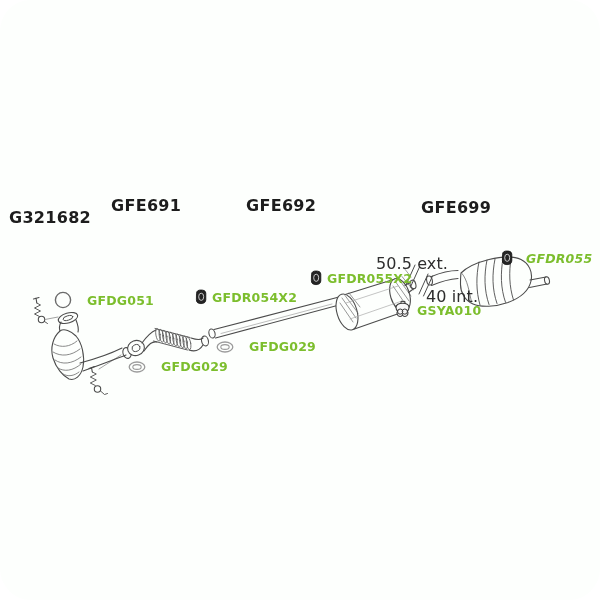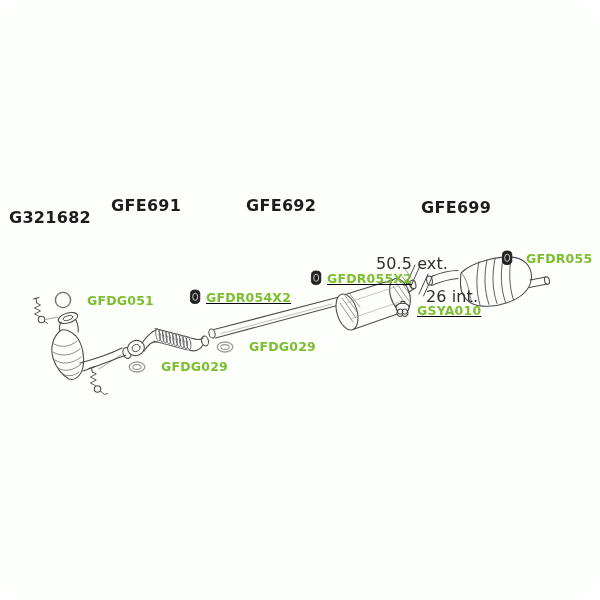--- a/index.html
+++ b/index.html
@@ -17,21 +17,21 @@
   }
   .part-label{
     position:absolute;display:flex;align-items:center;
     white-space:nowrap;
   }
   .part-label .code{
     font-size:12.5px;font-weight:700;letter-spacing:.2px;
     color:var(--green,#7cbe2d);
   }
   .part-label .icon{display:inline-flex;flex:0 0 auto;}
-  .gap7{gap:14px;} .gap5{gap:4px;text-decoration:underline;} .gap12{gap:12px;}
+  .gap7{gap:14px;} .gap5{gap:4px;} .gap12{gap:12px;font-style:italic;}
   .dim-note{
     position:absolute;font-size:16px;font-weight:400;color:#2e2e2e;
     white-space:nowrap;letter-spacing:.1px;
   }
   svg{display:block;}
   .drawing{position:absolute;left:0;top:0;}
 </style>
 </head>
 <body>
 
@@ -141,21 +141,21 @@
 
   <div class="part-label gap7" style="left:53px;top:290px">
     <span class="icon">
       <svg width="20" height="20">
           <circle cx="10" cy="10" r="7.6" fill="none" stroke="#6b6b6b" stroke-width="1.4"></circle>
         </svg>
     </span>
     <span class="code">GFDG051</span>
   </div>
 
-  <div class="part-label gap5" style="left:188px;top:289px">
+  <div class="part-label gap5" style="left:194px;top:289px">
     <span class="icon">
       <svg width="14" height="16">
         <path d="M2.5,4.5 C2.5,1.8 4.5,1 6.8,1 C9.3,1 11.8,1.6 11.8,4.2 L11.8,10.8 C11.8,13.7 9.5,14.6 7,14.6 C4.4,14.6 2.3,13.6 2.4,10.8 Z" fill="#242424" stroke="#111" stroke-width="0.8"></path>
         <ellipse cx="7.2" cy="7.8" rx="2.5" ry="3.6" fill="none" stroke="#c8c8c8" stroke-width="1"></ellipse>
       </svg>
     </span>
     <span class="code">GFDR054X2</span>
   </div>
 
   <div class="part-label gap7" style="left:127px;top:359px">
@@ -204,15 +204,15 @@
         <path d="M9,3.2 L9,1.4 L13,1.4 L13,3.2" fill="none" stroke="#3a3a3a" stroke-width="1"></path>
         <path d="M4,7.5 C4,4.5 7,3.3 10.5,3.3 C14,3.3 17,4.5 17,7.5 C17,9.2 16.3,10.3 15.4,11 C16.6,12.8 16,16.5 13,16.5 C11.6,16.5 10.8,15.8 10.5,14.9 C10.2,15.8 9.4,16.5 8,16.5 C5,16.5 4.4,12.8 5.6,11 C4.7,10.3 4,9.2 4,7.5 Z" fill="#f8f8f8" stroke="#3a3a3a" stroke-width="1.1"></path>
         <circle cx="8.2" cy="11.6" r="2.6" fill="none" stroke="#3a3a3a" stroke-width="1"></circle>
         <circle cx="12.8" cy="11.6" r="2.6" fill="none" stroke="#3a3a3a" stroke-width="1"></circle>
       </svg>
     </span>
     <span class="code">GSYA010</span>
   </div>
 
   <div class="dim-note" style="left:376px;top:254px">50.5 ext.</div>
-  <div class="dim-note" style="left:426px;top:287px">26 int.</div>
+  <div class="dim-note" style="left:426px;top:287px">40 int.</div>
 
 </div>
 
 </body></html>

